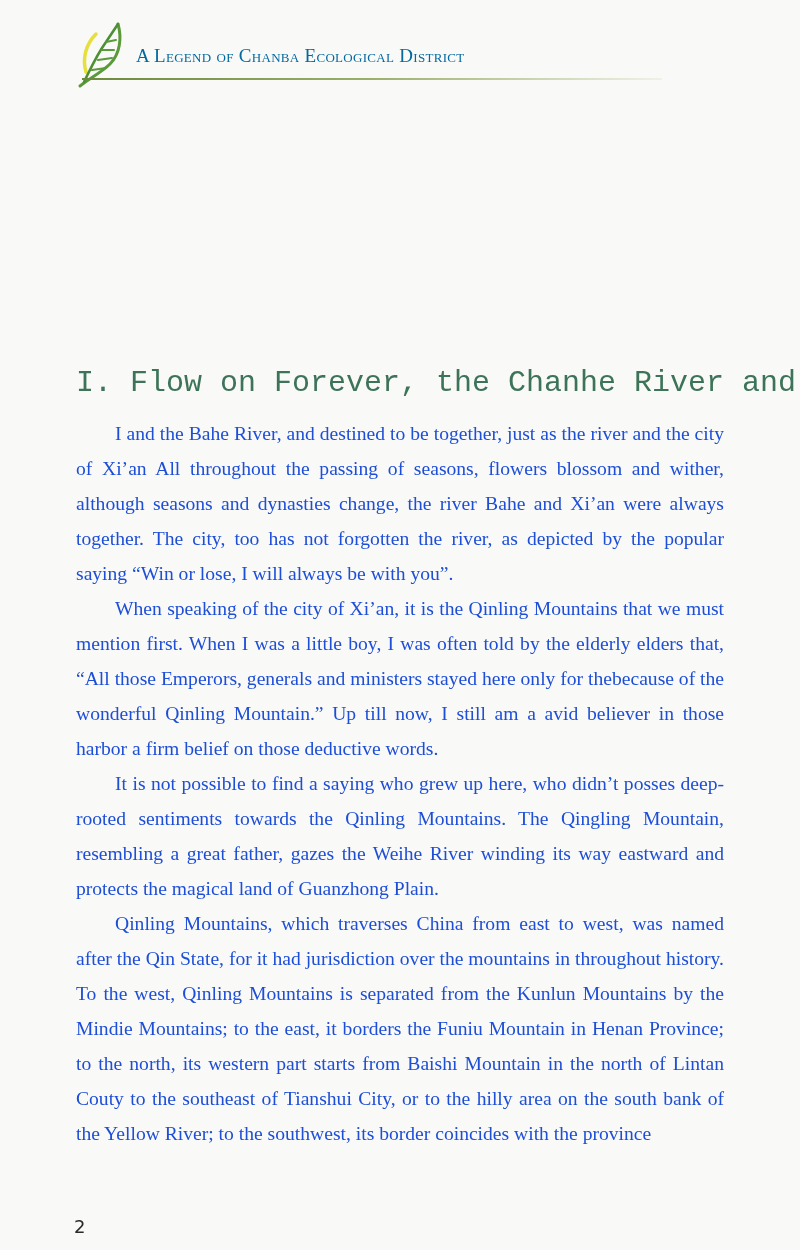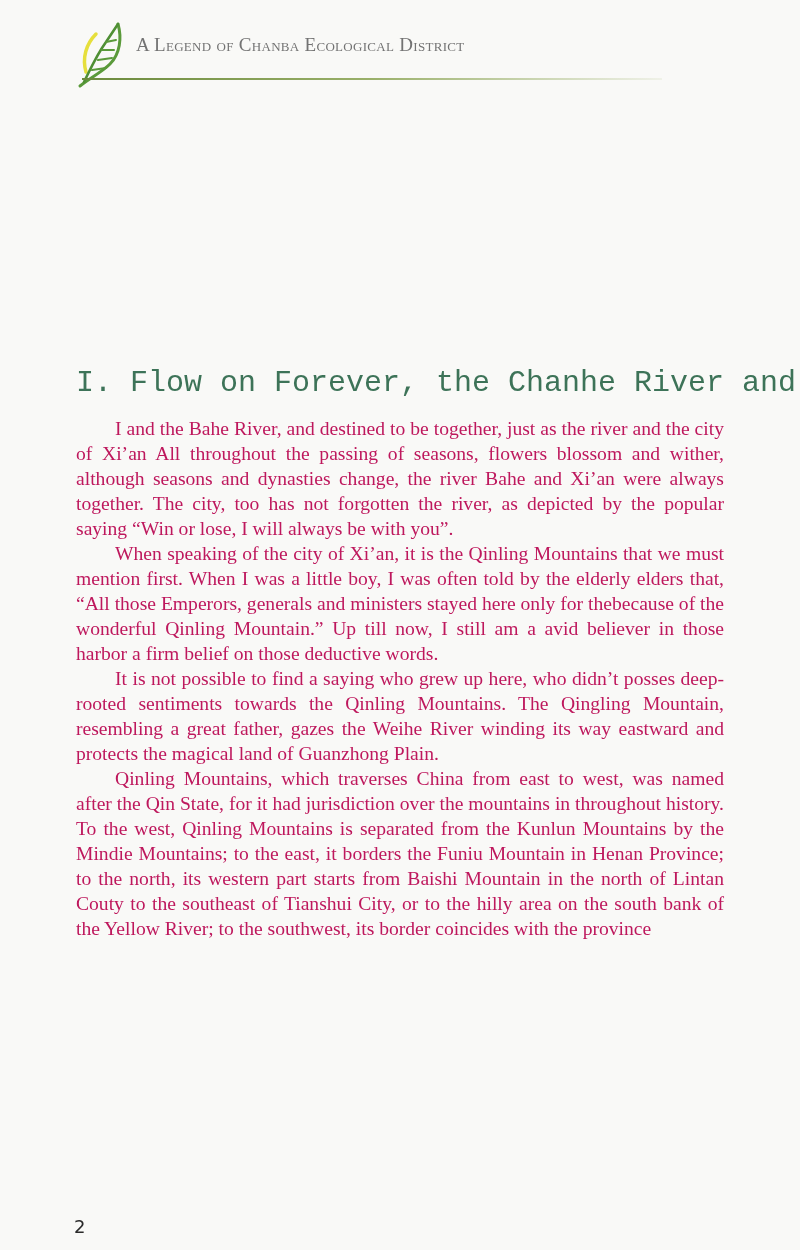--- a/index.html
+++ b/index.html
@@ -25,25 +25,25 @@
     .leaf {
       position: absolute;
       left: 4px;
       top: 2px;
       width: 56px;
       height: 70px;
     }
     .running-title {
       position: absolute;
       left: 64px;
-      top: 16px;
+      top: 27px;
       font-family: "Liberation Serif", "DejaVu Serif", serif;
       font-size: 19px;
       letter-spacing: 0.3px;
-      color: #737373;
+      color: #0369a1;
       font-variant: small-caps;
       white-space: nowrap;
     }
     .rule {
       position: absolute;
       left: 10px;
       top: 60px;
       width: 580px;
       height: 1.5px;
       background: linear-gradient(to right, #6b8a3c 0%, #9ab06a 50%, rgba(200,210,170,0.2) 100%);
@@ -56,23 +56,23 @@
       color: #3d7358;
       white-space: nowrap;
       font-family: Liberation Mono, monospace;
     }
     .body-text {
       position: absolute;
       left: 76px;
       top: 416px;
       width: 648px;
       font-size: 19.6px;
-      line-height: 25px;
+      line-height: 35px;
       text-align: justify;
-      color: #be185d;
+      color: #1d4ed8;
     }
     .body-text p {
       margin: 0;
       text-indent: 39px;
     }
     .page-number {
       position: absolute;
       left: 74px;
       top: 1216px;
       font-family: "DejaVu Sans", sans-serif;

